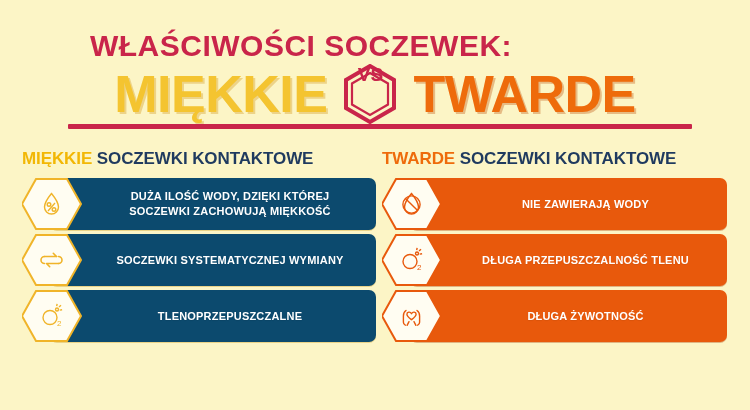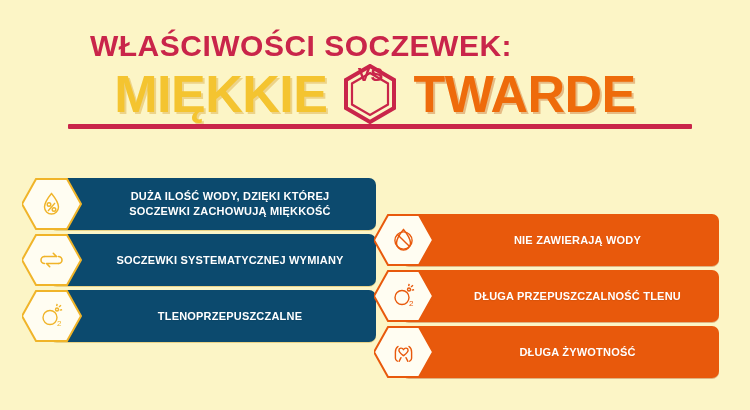--- a/index.html
+++ b/index.html
@@ -54,21 +54,21 @@
   }
   .col-head .accent-soft{color:#F2B705;}
   .col-head .accent-hard{color:#EE6B0B;}
   .col-head .dark{color:#1F3A5F;}
   #head-left{left:22px;}
   #head-right{left:382px;}
 
   
   .col{position:absolute;top:178px;}
   #col-left{left:22px;width:354px;}
-  #col-right{left:374px;width:345px;margin-top:36px;}
+  #col-right{left:382px;width:345px;}
 
   .row{
     position:relative;height:52px;margin-bottom:4px;
   }
   .row .bar{
     position:absolute;left:28px;top:0;right:0;height:52px;
     border-radius:7px;
     display:flex;align-items:center;justify-content:center;
     box-sizing:border-box;
     padding:0 14px 0 48px;
@@ -106,21 +106,29 @@
         <polygon points="27,9 45,19.5 45,40.5 27,51 9,40.5 9,19.5" fill="none" stroke="#C9254A" stroke-width="2.2"></polygon>
       </svg>
       <span class="vs-text">VS</span>
     </span>
 
     <span class="big-word big-hard">TWARDE</span>
   </div>
 
   <div class="rule"></div>
 
-
+  <div class="col-head" id="head-left">
+    <span class="accent-soft">MIĘKKIE</span>
+    <span class="dark"> SOCZEWKI KONTAKTOWE</span>
+  </div>
+
+  <div class="col-head" id="head-right">
+    <span class="accent-hard">TWARDE</span>
+    <span class="dark"> SOCZEWKI KONTAKTOWE</span>
+  </div>
 
   <div class="col" id="col-left">
       <div class="row row-soft">
         <div class="bar">
           <span class="label">DUŻA ILOŚĆ WODY, DZIĘKI KTÓREJ<br>SOCZEWKI ZACHOWUJĄ MIĘKKOŚĆ</span>
         </div>
         <span class="hexicon">
           <svg width="62" height="52" viewBox="0 0 62 52">
     <polygon points="14,1 45,1 59,26 45,51 14,51 0,26" fill="#FFFDF2" stroke="#F0B429" stroke-width="2"></polygon>
     <g transform="translate(14.5,10.5)">

